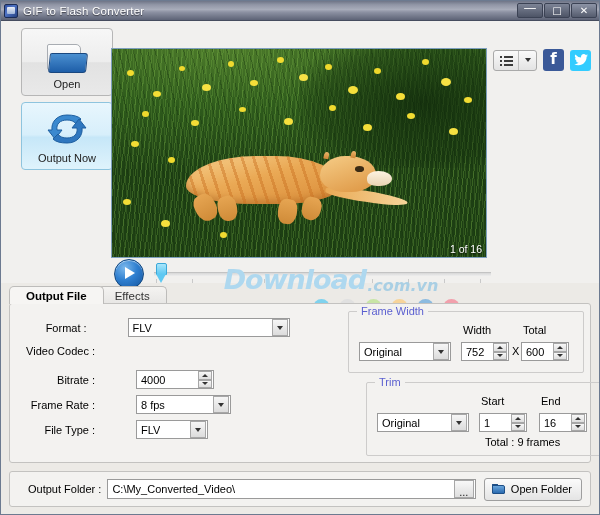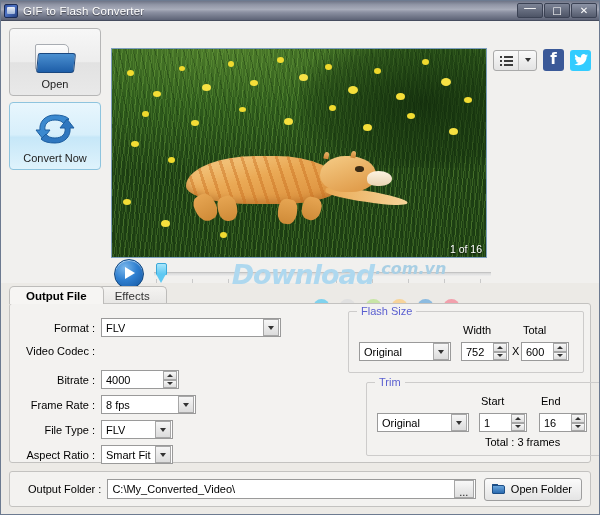--- a/index.html
+++ b/index.html
@@ -69,21 +69,21 @@
   .win-close { background: linear-gradient(to bottom,#8d94a6,#555c6e); }
 
   
   .upper {
     position: relative;
     height: 262px;
     background: #f1f0ee;
   }
   
   .leftcol {
-    position: absolute; left: 8px; top: 7px; width: 81px; text-align: right;
+    position: absolute; left: 20px; top: 7px; width: 81px; text-align: right;
   }
   .bigbtn {
     width: 92px; height: 68px;
     border: 1px solid #b6b6b6;
     border-radius: 4px;
     box-sizing: border-box;
     display: flex; flex-direction: column; align-items: center; justify-content: flex-end;
     padding-bottom: 5px;
     font-size: 11px;
     color: #222;
@@ -275,22 +275,22 @@
     border: 1px solid #3aa8d8; border-radius: 2px 2px 0 0;
     box-sizing: border-box;
   }
   .sliderhandle .tip {
     position: absolute; top: 11px; left: 0;
     border-left: 5.5px solid transparent;
     border-right: 5.5px solid transparent;
     border-top: 9px solid #5ec8f2;
   }
   .watermark {
-    position: absolute; left: 68px; top: 0px; width: 320px; height: 36px;
-    display: flex; align-items: flex-start; justify-content: center;
+    position: absolute; left: 60px; top: 0px; width: 320px; height: 36px;
+    display: flex; align-items: flex-end; justify-content: center;
     pointer-events: none;
   }
   .wm-main {
     font-family: "DejaVu Sans", sans-serif;
     font-weight: bold; font-style: italic;
     font-size: 27px; color: #aed8ef; letter-spacing: -1px;
   }
   .wm-sub {
     font-family: "DejaVu Sans", sans-serif;
     font-weight: bold; font-style: italic;
@@ -323,21 +323,21 @@
   .tab.inactive { margin-left: -6px; background: linear-gradient(to bottom,#f4f3f1,#e7e6e4); color: #333; }
 
   
   .panel {
     position: absolute; left: 8px; top: 302px; right: 8px; height: 160px;
     border: 1px solid #c3c2c0;
     border-radius: 3px;
     background: #f3f2f0;
     box-sizing: border-box;
   }
-  .row { position: absolute; display: flex; align-items: center; }
+  .row { position: absolute; display: flex; align-items: center; gap: 35px; }
   .flabel { text-align: right; font-size: 11px; color: #000; }
 
   .select, .spin, .textin {
     background: #fff;
     border: 1px solid #9a9a9a;
     box-sizing: border-box;
     height: 19px;
     display: flex; align-items: center;
     font-size: 11px;
   }
@@ -476,21 +476,21 @@
         </div>
         <div class="label-small">Open</div>
       </div>
       <div class="bigbtn btn-convert">
         <div class="icon-convert">
           <svg width="40" height="38" viewBox="0 0 40 38">
             <path d="M20 5 C9 5 4 13 5 20 L1 20 L8 29 L15 20 L10 20 C9 14 13 10 20 10 C24 10 27 11 29 14 L34 9 C31 6 26 5 20 5 Z" fill="#3b89cf" stroke="#1e5fa0" stroke-width="1"></path>
             <path d="M20 33 C31 33 36 25 35 18 L39 18 L32 9 L25 18 L30 18 C31 24 27 28 20 28 C16 28 13 27 11 24 L6 29 C9 32 14 33 20 33 Z" fill="#2f77bf" stroke="#1e5fa0" stroke-width="1"></path>
           </svg>
         </div>
-        <div class="label-small">Convert Now</div>
+        <div class="label-small">Output Now</div>
       </div>
     </div>
 
     <div class="topicons">
       <div class="listbtn">
         <div class="part1">
           <div class="list-glyph">
               <i></i>
               <i></i>
               <i></i>
@@ -653,32 +653,23 @@
     <div class="row" style="left:0;top:116px;width:280px">
       <div class="flabel" style="width:85px">File Type :</div>
       <div class="select" style="width:72px;margin-left:6px">
         <span class="txt">FLV</span>
         <span class="arrowbox">
             <span class="caret"></span>
           </span>
       </div>
     </div>
 
-    <div class="row" style="left:0;top:141px;width:280px">
-      <div class="flabel" style="width:85px">Aspect Ratio :</div>
-      <div class="select" style="width:72px;margin-left:6px">
-        <span class="txt">Smart Fit</span>
-        <span class="arrowbox">
-            <span class="caret"></span>
-          </span>
-      </div>
-    </div>
 
     <div class="group" style="left:338px;top:7px;width:236px;height:62px">
-      <div class="gtitle">Flash Size</div>
+      <div class="gtitle">Frame Width</div>
       <div class="colhead" style="left:114px;top:12px">Width</div>
       <div class="colhead" style="left:174px;top:12px">Total</div>
       <div class="select" style="position:absolute;left:10px;top:30px;width:92px">
         <span class="txt">Original</span>
         <span class="arrowbox">
             <span class="caret"></span>
           </span>
       </div>
       <div class="spin" style="position:absolute;left:112px;top:30px;width:48px">
         <span class="txt">752</span>
@@ -730,21 +721,21 @@
         <span class="txt">16</span>
         <span class="spinbox">
           <div>
               <span class="caret-up"></span>
             </div>
           <div>
               <span class="caret-dn"></span>
             </div>
         </span>
       </div>
-      <div class="total-label" style="left:118px;top:53px">Total : 3 frames</div>
+      <div class="total-label" style="left:118px;top:53px">Total : 9 frames</div>
     </div>
   </div>
 
   <div class="bottom">
     <div class="of-label">Output Folder :</div>
     <div class="pathbox">
       <span class="p">C:\My_Converted_Video\</span>
       <span class="dotsbtn">...</span>
     </div>
     <div class="openfolder">

